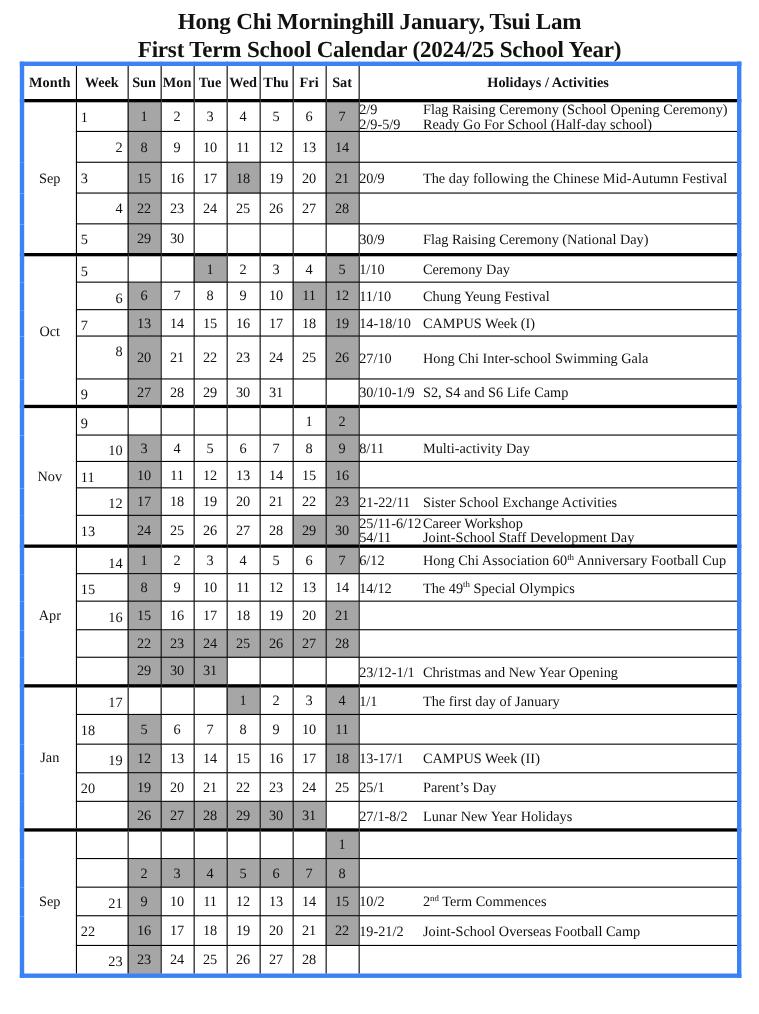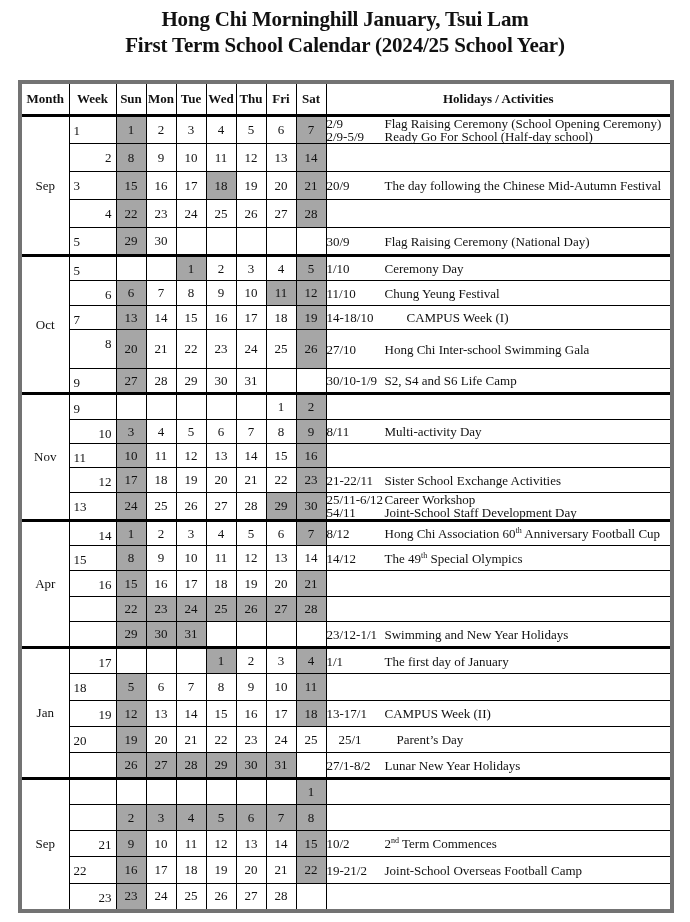--- a/index.html
+++ b/index.html
@@ -2,22 +2,22 @@
 <html><head>
 <meta charset="utf-8">
 <style>
   html, body { margin:0; padding:0; background:#ffffff; }
   body { width:690px; height:922px; position:relative; overflow:hidden;
          font-family:"Liberation Serif","DejaVu Serif",serif; color:#111; }
   .title { position:absolute; left:0; width:690px; text-align:center; font-weight:bold;
            font-size:21px; line-height:24px; letter-spacing:-0.2px; }
   .t1 { top:7px; }
   .t2 { top:33px; }
-  table.cal { position:absolute; left:18px; top:80px; border-collapse:collapse;
-              border:4px solid #737373; table-layout:fixed;font-family:Liberation Serif, serif; }
+  table.cal { position:absolute; left:18px; top:56px; border-collapse:collapse;
+              border:4px solid #3b82f6; table-layout:fixed;font-family:Liberation Serif, serif; }
   table.cal td, table.cal th { border:1px solid #000; padding:0; font-size:13px;
               font-weight:normal; vertical-align:middle; }
   table.cal th { font-weight:bold; height:30px; font-size:13px; border-bottom:2px solid #000;}
   th.hol { font-size:15px; }
   td.month { text-align:center; font-size:15px; border-right:2px solid #000; }
   td.wk { position:relative; font-size:12px; }
   td.wk span { position:absolute; top:6px; }
   td.wk span.l { left:4px; }
   td.wk span.r { right:4px; }
   td.day { text-align:center; }
@@ -194,21 +194,21 @@
         </td>
         <td class="day g" style="background: rgb(166, 166, 166);">13</td>
         <td class="day">14</td>
         <td class="day">15</td>
         <td class="day">16</td>
         <td class="day">17</td>
         <td class="day">18</td>
         <td class="day g satcol" style="background: rgb(166, 166, 166);">19</td>
         <td class="act">
           <div class="row">
-            <span class="d" style="width: 80px;">14-18/10</span>
+            <span class="d" style="width: 58px;">14-18/10</span>
             <span class="txt"><span>CAMPUS Week (I)</span></span>
           </div>
         </td>
       </tr>
       <tr style="height: 39px;">
         <td class="wk">
           <span class="r">8</span>
         </td>
         <td class="day g" style="background: rgb(166, 166, 166);">20</td>
         <td class="day">21</td>
@@ -334,21 +334,21 @@
         </td>
         <td class="day g" style="background: rgb(166, 166, 166);">1</td>
         <td class="day">2</td>
         <td class="day">3</td>
         <td class="day">4</td>
         <td class="day">5</td>
         <td class="day">6</td>
         <td class="day g satcol" style="background: rgb(166, 166, 166);">7</td>
         <td class="act">
           <div class="row">
-            <span class="d" style="width: 58px;">8/12</span>
+            <span class="d" style="width: 58px;">6/12</span>
             <span class="txt"><span>Hong Chi Association 60</span><sup>th</sup><span> Anniversary Football Cup</span></span>
           </div>
         </td>
       </tr>
       <tr style="height: 25px;">
         <td class="wk">
           <span class="l">15</span>
         </td>
         <td class="day g" style="background: rgb(166, 166, 166);">8</td>
         <td class="day">9</td>
@@ -397,21 +397,21 @@
         <td class="day g" style="background: rgb(166, 166, 166);">29</td>
         <td class="day g" style="background: rgb(166, 166, 166);">30</td>
         <td class="day g" style="background: rgb(166, 166, 166);">31</td>
         <td class="day"></td>
         <td class="day"></td>
         <td class="day"></td>
         <td class="day satcol"></td>
         <td class="act">
           <div class="row">
             <span class="d" style="width: 58px;">23/12-1/1</span>
-            <span class="txt"><span>Swimming and New Year Holidays</span></span>
+            <span class="txt"><span>Christmas and New Year Opening</span></span>
           </div>
         </td>
       </tr>
       <tr class="blockstart" style="height: 26px;">
         <td class="month" rowspan="5">Jan</td>
         <td class="wk">
           <span class="r">17</span>
         </td>
         <td class="day"></td>
         <td class="day"></td>
@@ -464,21 +464,21 @@
         </td>
         <td class="day g" style="background: rgb(166, 166, 166);">19</td>
         <td class="day">20</td>
         <td class="day">21</td>
         <td class="day">22</td>
         <td class="day">23</td>
         <td class="day">24</td>
         <td class="day satcol">25</td>
         <td class="act">
           <div class="row">
-            <span class="d" style="width: 58px; padding-left: 12px;">25/1</span>
+            <span class="d" style="width: 58px;">25/1</span>
             <span class="txt"><span>Parent’s Day</span></span>
           </div>
         </td>
       </tr>
       <tr style="height: 26px;">
         <td class="wk">
           <span class="l"></span>
         </td>
         <td class="day g" style="background: rgb(166, 166, 166);">26</td>
         <td class="day g" style="background: rgb(166, 166, 166);">27</td>

